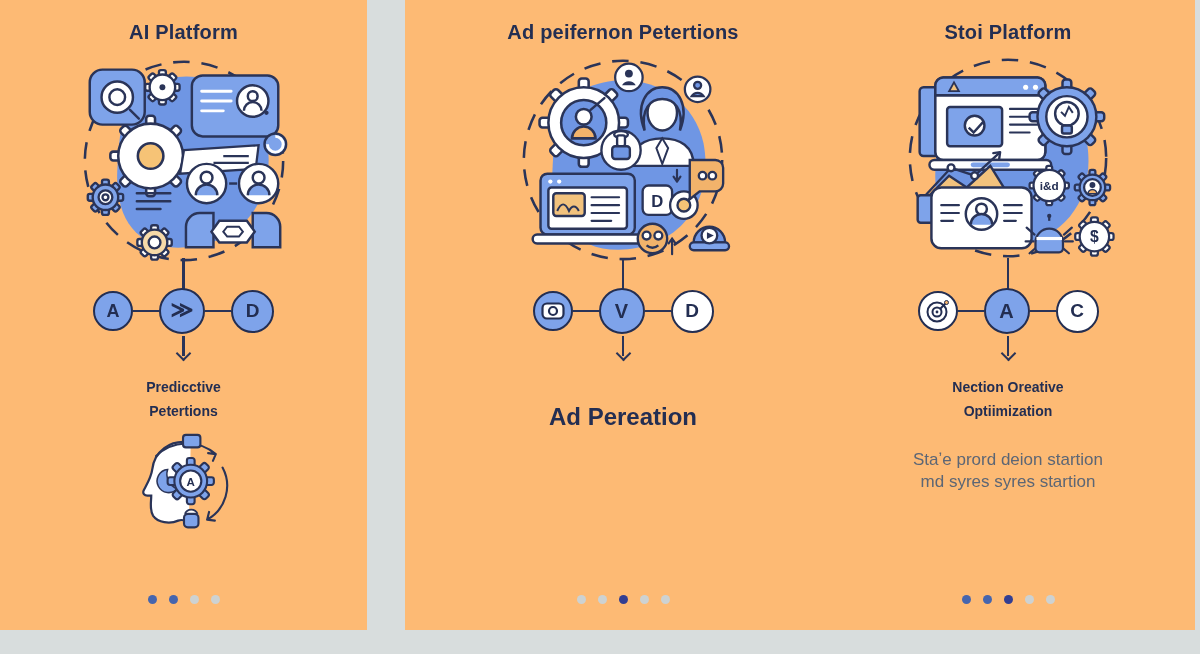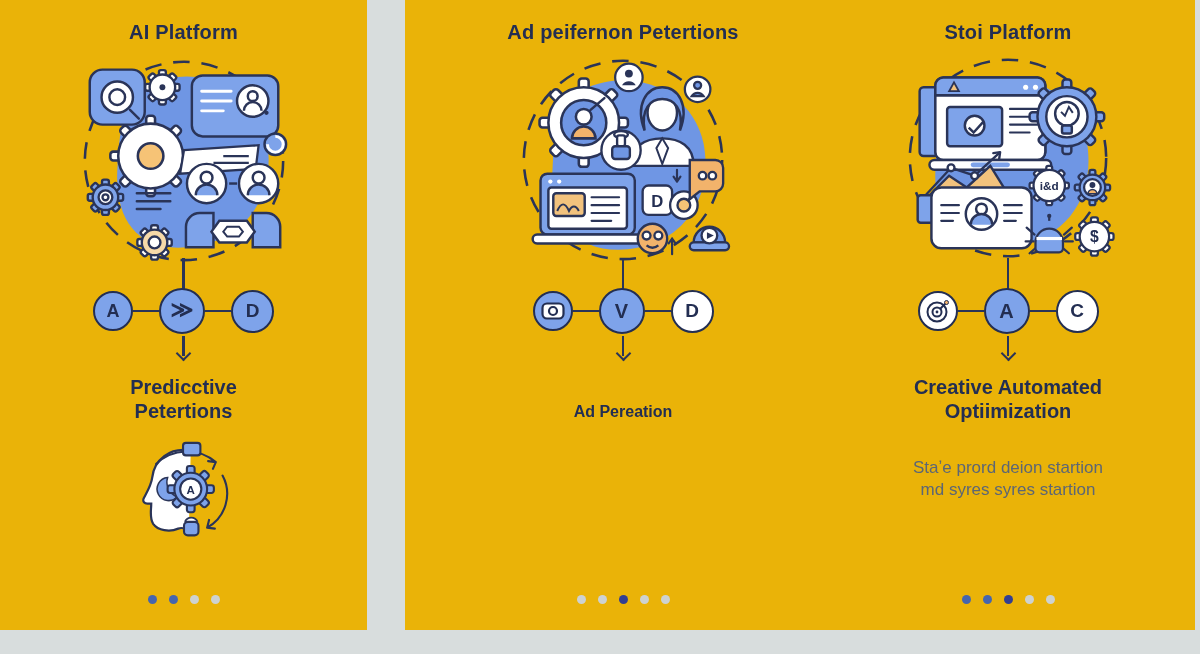--- a/index.html
+++ b/index.html
@@ -1,21 +1,21 @@
 <!DOCTYPE html>
 <html><head>
 <meta charset="utf-8">
 <style>
   html,body{margin:0;padding:0;}
   .stage{
     position:relative;width:1200px;height:654px;background:#d8dddd;
     font-family:"Liberation Sans",sans-serif;overflow:hidden;
   }
   .card{
-    position:absolute;top:0;bottom:24px;background:#eab308;
+    position:absolute;top:0;bottom:24px;background:#fdba74;
     display:flex;flex-direction:column;align-items:center;
   }
   .card1{left:0;width:367px;}
   .card2{left:405px;width:436px;}
   .card3{left:821px;width:374px;}
   .title{
     margin:20px 0 0 0;font-size:20px;font-weight:bold;color:#232e52;
     letter-spacing:.2px;text-align:center;line-height:24px;
   }
   .illus{width:216px;height:216px;margin-top:6px;}
@@ -33,25 +33,25 @@
   .sz-m{width:46px;height:46px;font-size:20px;}
   .sz-l{width:43px;height:43px;font-size:19px;}
   .glyph{font-size:22px;padding-bottom:2px;}
   .arrow{display:flex;flex-direction:column;align-items:center;margin-top:2px;}
   .arrow .stem{width:2.5px;height:20px;background:#2a3458;}
   .arrow .head{
     width:9px;height:9px;border-left:2.5px solid #2a3458;border-bottom:2.5px solid #2a3458;
     transform:rotate(-45deg);margin-top:-8px;
   }
   .heading{
-    margin:16px 0 8px 0;font-size:20px;font-weight:bold;color:#232e52;
+    margin:16px 0 0 0;font-size:14px;font-weight:bold;color:#232e52;
     text-align:center;line-height:24px;
   }
   .subheading{
-    margin:44px 0 16px 0;font-size:16px;font-weight:bold;color:#232e52;text-align:center;
+    margin:44px 0 16px 0;font-size:24px;font-weight:bold;color:#232e52;text-align:center;
   }
   .subtitle{
     margin:26px 0 0 0;font-size:17px;color:#5c6675;text-align:center;line-height:22px;font-weight:normal;
   }
   .mini{width:106px;height:106px;margin-top:8px;}
   .mini svg{display:block;width:100%;height:100%;}
   .dots{margin-top:auto;margin-bottom:26px;display:flex;gap:12px;}
   .dot{width:9px;height:9px;border-radius:50%;}
   .dot.on{background:#4565ae;}
   .dot.strong{background:#323e92;}
@@ -455,21 +455,21 @@
       <div class="circle sz-l">
         <span>C</span>
       </div>
     </div>
     <div class="arrow">
       <div class="stem"></div>
         <div class="head"></div>
     </div>
 
     <h2 class="heading">
-      <span>Creative Automated</span><br>
+      <span>Nection Oreative</span><br>
       <span>Optiimization</span>
     </h2>
     <p class="subtitle">
       <span>Staʼe prord deion startion</span><br>
       <span>md syres syres startion</span>
     </p>
 
     <div class="dots">
         <span class="dot on"></span>
         <span class="dot on"></span>

